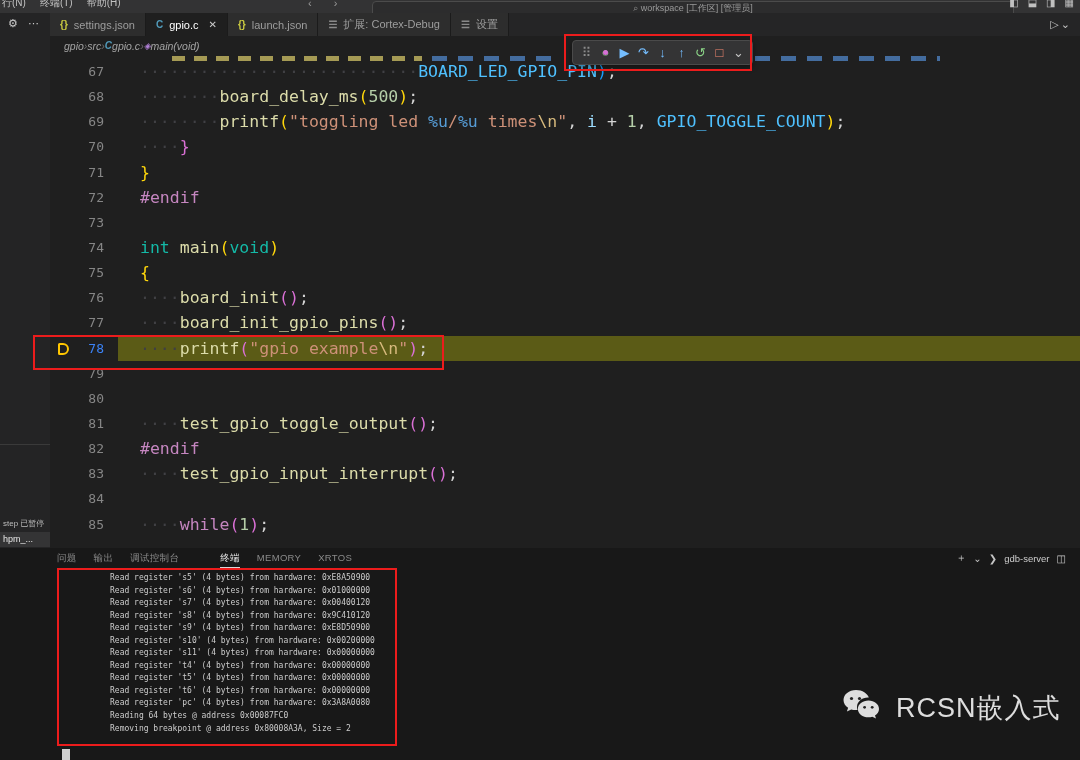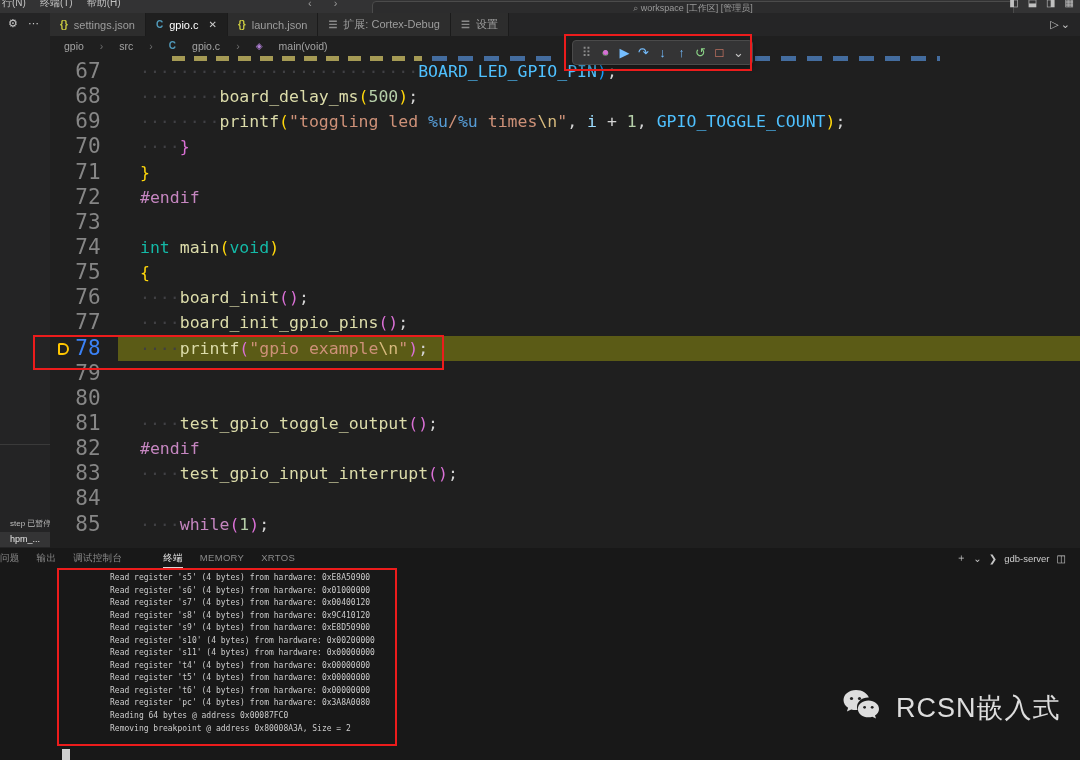--- a/index.html
+++ b/index.html
@@ -12,47 +12,47 @@
   #menu{position:absolute;left:2px;top:-4px;color:#c3c3c3;font-size:10px;display:flex;gap:14px;white-space:nowrap;}
   #nav-arrows{position:absolute;left:308px;top:-3px;color:#9a9a9a;font-size:11px;display:flex;gap:22px;}
   #cmd-center{position:absolute;left:372px;top:1px;width:640px;height:15px;background:#2c2c2d;
       border:1px solid #4b4b4b;border-radius:4px;color:#9a9a9a;font-size:9px;text-align:center;line-height:13px;overflow:hidden;}
   #win-icons{position:absolute;right:6px;top:-3px;display:flex;gap:9px;color:#c0c0c0;font-size:10px;}
 
   
   #sidebar{left:0;top:13px;width:50px;height:535px;background:#242425;border-right:1px solid #2e2e2e;}
   #sidebar-head{position:absolute;left:0;top:4px;width:100%;color:#cccccc;font-size:11px;display:flex;gap:10px;padding-left:8px;}
   #sidebar-div{position:absolute;left:0;top:431px;width:100%;height:1px;background:#3a3a3a;}
-  .cs-row{position:absolute;left:0;width:50px;overflow:hidden;white-space:nowrap;color:#bdbdbd;font-size:8px;line-height:14px;padding-left:10px;}
+  .cs-row{position:absolute;left:0;width:50px;overflow:hidden;white-space:nowrap;color:#bdbdbd;font-size:8px;line-height:14px;padding-left:3px;}
   #cs-row-0{top:504px;}
   #cs-row-1{top:519px;height:15px;background:#343435;color:#e6e6e6;font-size:9px;}
 
   
   #tabbar{left:50px;top:13px;right:0;height:23px;background:#252526;display:flex;align-items:stretch;}
   .tab{display:flex;align-items:center;gap:6px;padding:0 10px;font-size:11px;color:#9d9d9d;
        background:#2d2d2d;border-right:1px solid #1b1b1b;white-space:nowrap;}
   .tab.active{background:#1f1f1f;color:#ffffff;}
   .tab-icon{font-size:10px;font-weight:bold;}
   .tab-close{font-size:10px;color:#cccccc;margin-left:4px;}
   #tab-actions{margin-left:auto;display:flex;align-items:center;gap:2px;color:#c5c5c5;font-size:11px;padding-right:10px;}
 
   
   #breadcrumb{left:50px;top:36px;right:0;height:19px;background:#1f1f1f;display:flex;align-items:center;
-      gap:16px;padding-left:14px;font-size:10.5px;color:#a3a3a3;}
+      gap:0;padding-left:14px;font-size:10.5px;color:#a3a3a3;font-style:italic;}
   .bc-sep{color:#6f6f6f;}
   .bc-c{color:#519aba;font-weight:bold;font-size:10px;}
   .bc-sym{color:#b180d7;font-size:9px;}
 
   
   #editor{left:50px;top:55px;right:0;height:493px;background:#1f1f1f;overflow:hidden;}
   #lines{position:absolute;left:0;top:4px;right:0;}
   .code-line{position:relative;height:25.15px;display:flex;font-family:"DejaVu Sans Mono",monospace;font-size:16.5px;line-height:25.15px;}
   .gutter{width:72px;flex:none;display:flex;z-index:2;}
   .gmark{width:22px;flex:none;position:relative;}
-  .lnum{width:32px;flex:none;text-align:center;color:#868686;font-size:21px;}
+  .lnum{width:32px;flex:none;text-align:right;color:#868686;font-size:13px;}
   .code{white-space:pre;z-index:2;padding-left:18px;}
   .line-bg{position:absolute;left:68px;right:0;top:0;bottom:0;background:rgba(255,255,0,0.27);z-index:1;}
   .frame-arrow{position:absolute;left:8px;top:7px;width:7px;height:8px;border:2.5px solid #ffc600;border-radius:2px 8px 8px 2px;}
   .t-ws{color:#404044;}
   .t-fn{color:#dcdcaa;}  .t-kw{color:#14b8a6;}  .t-ctl{color:#c586c0;}
   .t-str{color:#ce9178;} .t-esc{color:#d7ba7d;} .t-fmt{color:#569cd6;}
   .t-num{color:#b5cea8;} .t-const{color:#4fc1ff;margin-top:48px;} .t-var{color:#9cdcfe;}
   .t-punc{color:#d4d4d4;} .t-gold{color:#ffd70b;} .t-pink{color:#da70d6;} .t-blue{color:#179fff;}
 
   
@@ -70,21 +70,21 @@
 
   
   .redbox{border:2.5px solid #ec1c1c;z-index:8;pointer-events:none;}
   #redbox-toolbar{left:564px;top:34px;width:184px;height:33px;}
   #redbox-line{left:33px;top:335px;width:407px;height:31px;}
   #redbox-term{left:57px;top:568px;width:336px;height:174px;}
 
   
   #panel{left:0;top:548px;width:1080px;height:212px;background:#181818;}
   #panel-head{position:absolute;left:0;top:0;width:100%;height:20px;display:flex;align-items:center;}
-  #panel-tabs{display:flex;gap:17px;font-size:9.5px;}
+  #panel-tabs{display:flex;gap:17px;padding-left:57px;font-size:9.5px;}
   .panel-tab{color:#8a8a8a;line-height:18px;letter-spacing:.3px;white-space:nowrap;}
   .panel-tab.active{color:#e7e7e7;border-bottom:1px solid #d7d7d7;margin-left:24px;}
   #panel-actions{margin-left:auto;display:flex;align-items:center;gap:7px;color:#c5c5c5;font-size:10px;padding-right:14px;}
   #term-name{font-size:9.5px;color:#cccccc;}
   #terminal{position:absolute;left:62px;top:24px;right:0;font-family:"DejaVu Sans Mono",monospace;
       font-size:8px;color:#cccccc;margin-left:48px;}
   .term-line{height:12.55px;line-height:12.55px;white-space:pre;}
   #cursor{position:absolute;left:62px;top:201px;width:8px;height:11px;background:#d0d0d0;}
 
   

